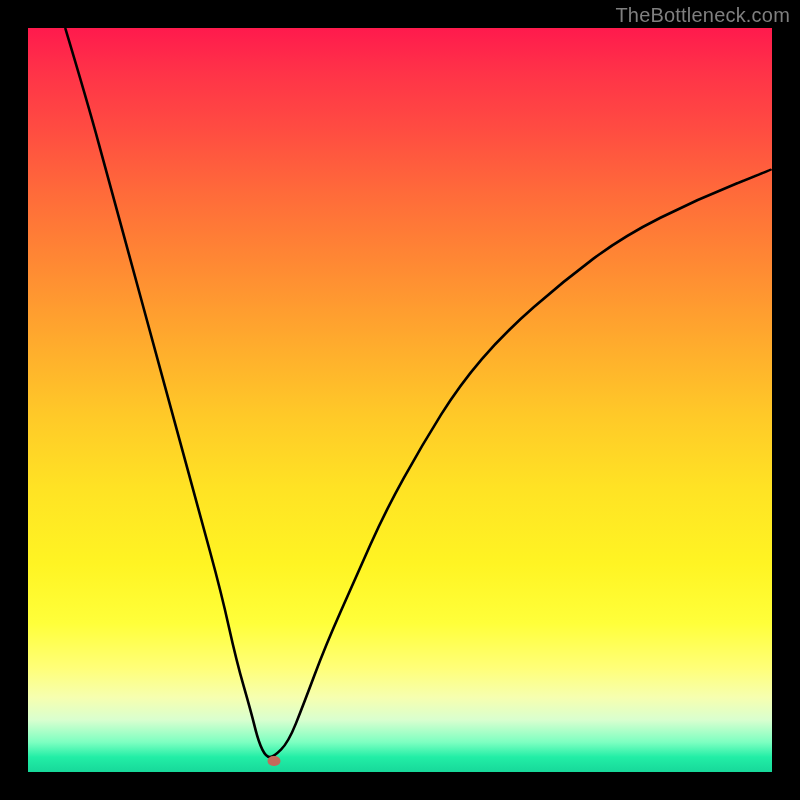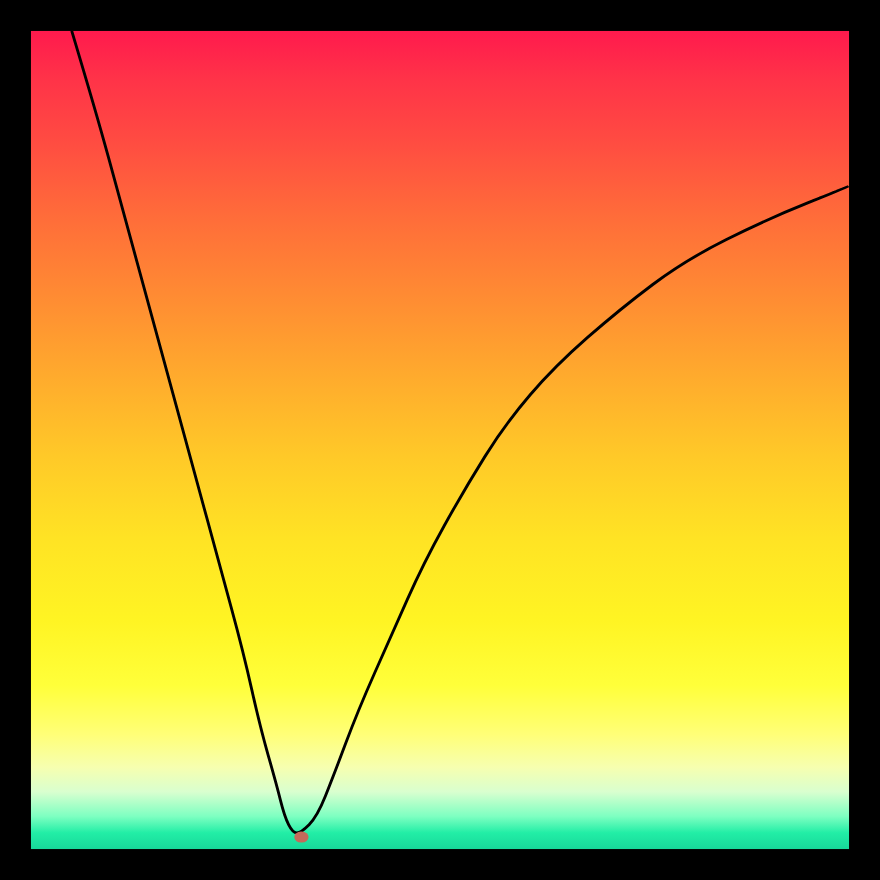--- a/index.html
+++ b/index.html
@@ -76,20 +76,21 @@
     color: #7f7f7f;
     font-size: 20px;
     letter-spacing: 0.2px;
   }
 </style>
 </head>
 <body>
 
 <div class="frame">
 
+  <div class="attribution">TheBottleneck.com</div>
 
   <div class="plot-area">
     <div class="gradient-bg"></div>
 
     <svg class="curve-svg" viewBox="0 0 744 744" preserveAspectRatio="none">
       <path id="curve-path" class="curve-path" d="M 37.20 0.00 Q 59.52 74.40 70.68 115.32 Q 81.84 156.24 93.00 197.16 Q 104.16 238.08 115.32 279.00 Q 126.48 319.92 137.64 360.84 Q 148.80 401.76 159.96 442.68 Q 171.12 483.60 182.28 524.52 Q 193.44 565.44 200.88 598.92 Q 208.32 632.40 215.76 658.44 Q 223.20 684.48 226.92 699.36 Q 230.64 714.24 234.36 721.68 Q 238.08 729.12 241.80 729.12 Q 245.52 729.12 252.96 721.68 Q 260.40 714.24 267.84 695.64 Q 275.28 677.04 286.44 647.28 Q 297.60 617.52 312.48 584.04 Q 327.36 550.56 342.24 517.08 Q 357.12 483.60 375.72 450.12 Q 394.32 416.64 412.92 386.88 Q 431.52 357.12 453.84 331.08 Q 476.16 305.04 505.92 279.00 Q 535.68 252.96 565.44 230.64 Q 595.20 208.32 632.40 189.72 Q 669.60 171.12 706.80 156.24 T 744.00 141.36"></path>
     </svg>
 
     <div id="marker" class="marker" style="left: 245.52px; top: 732.84px;"></div>
   </div>

